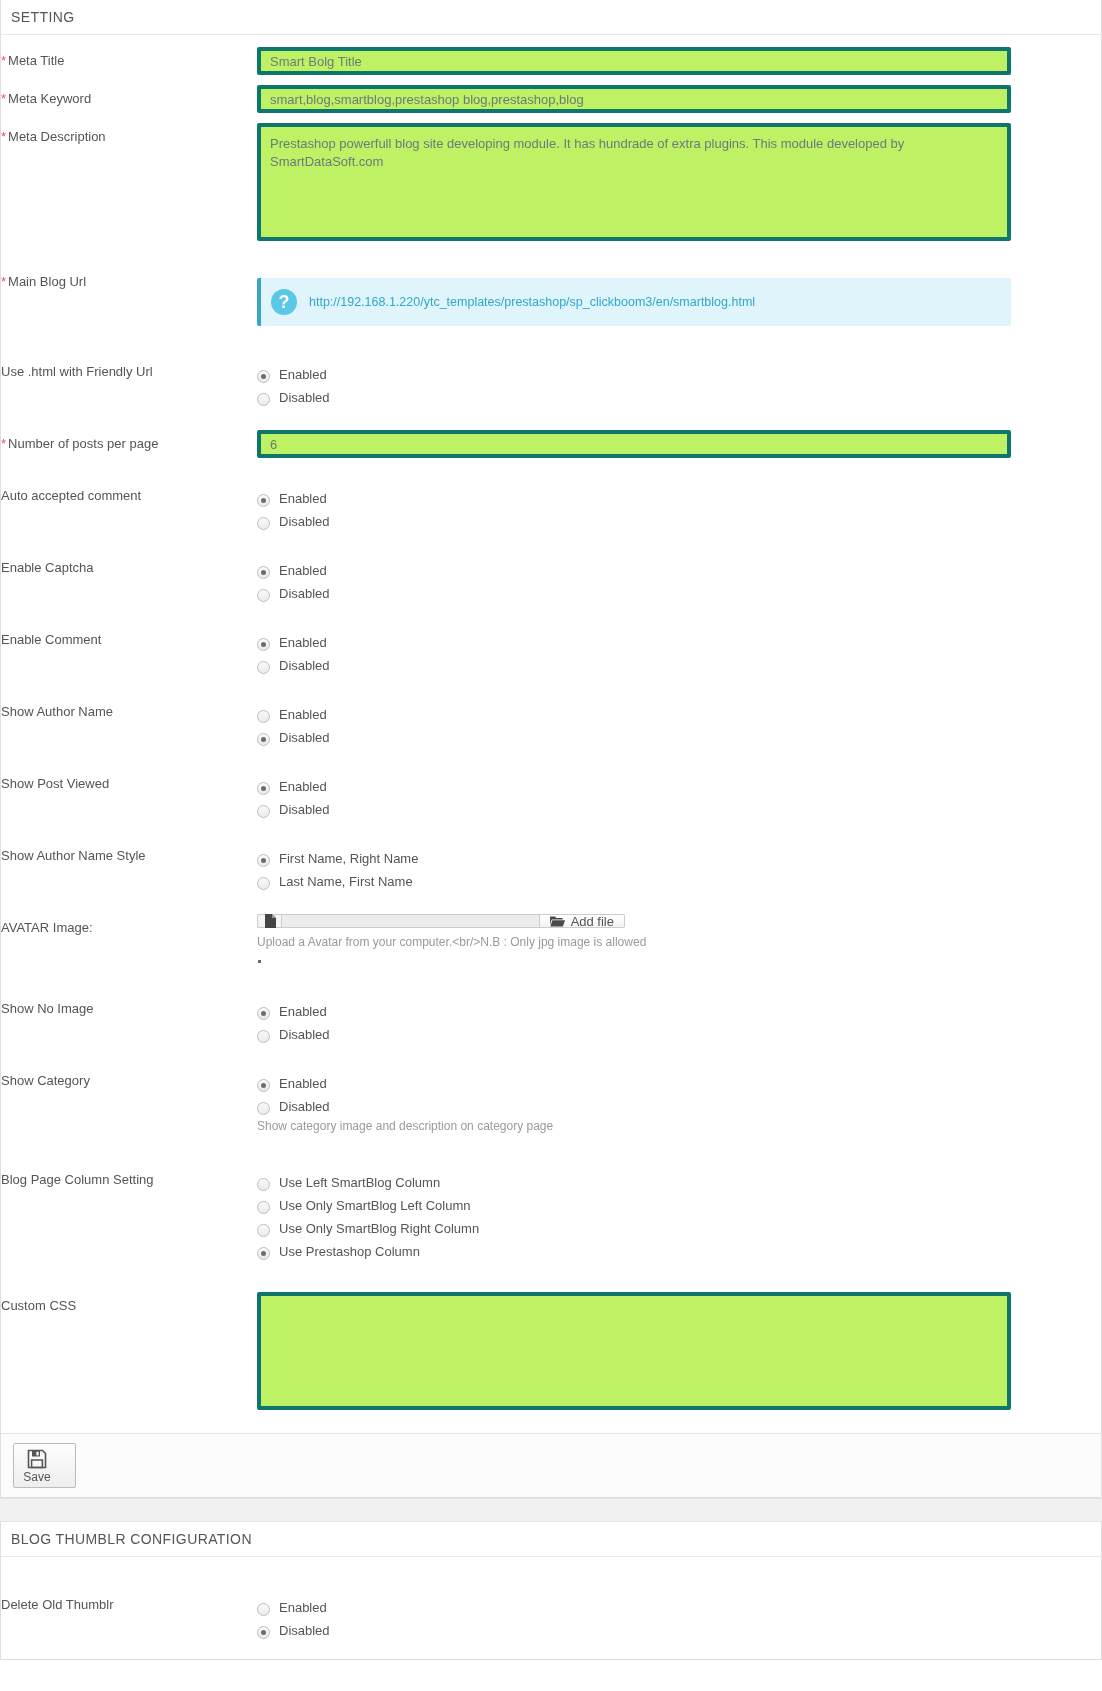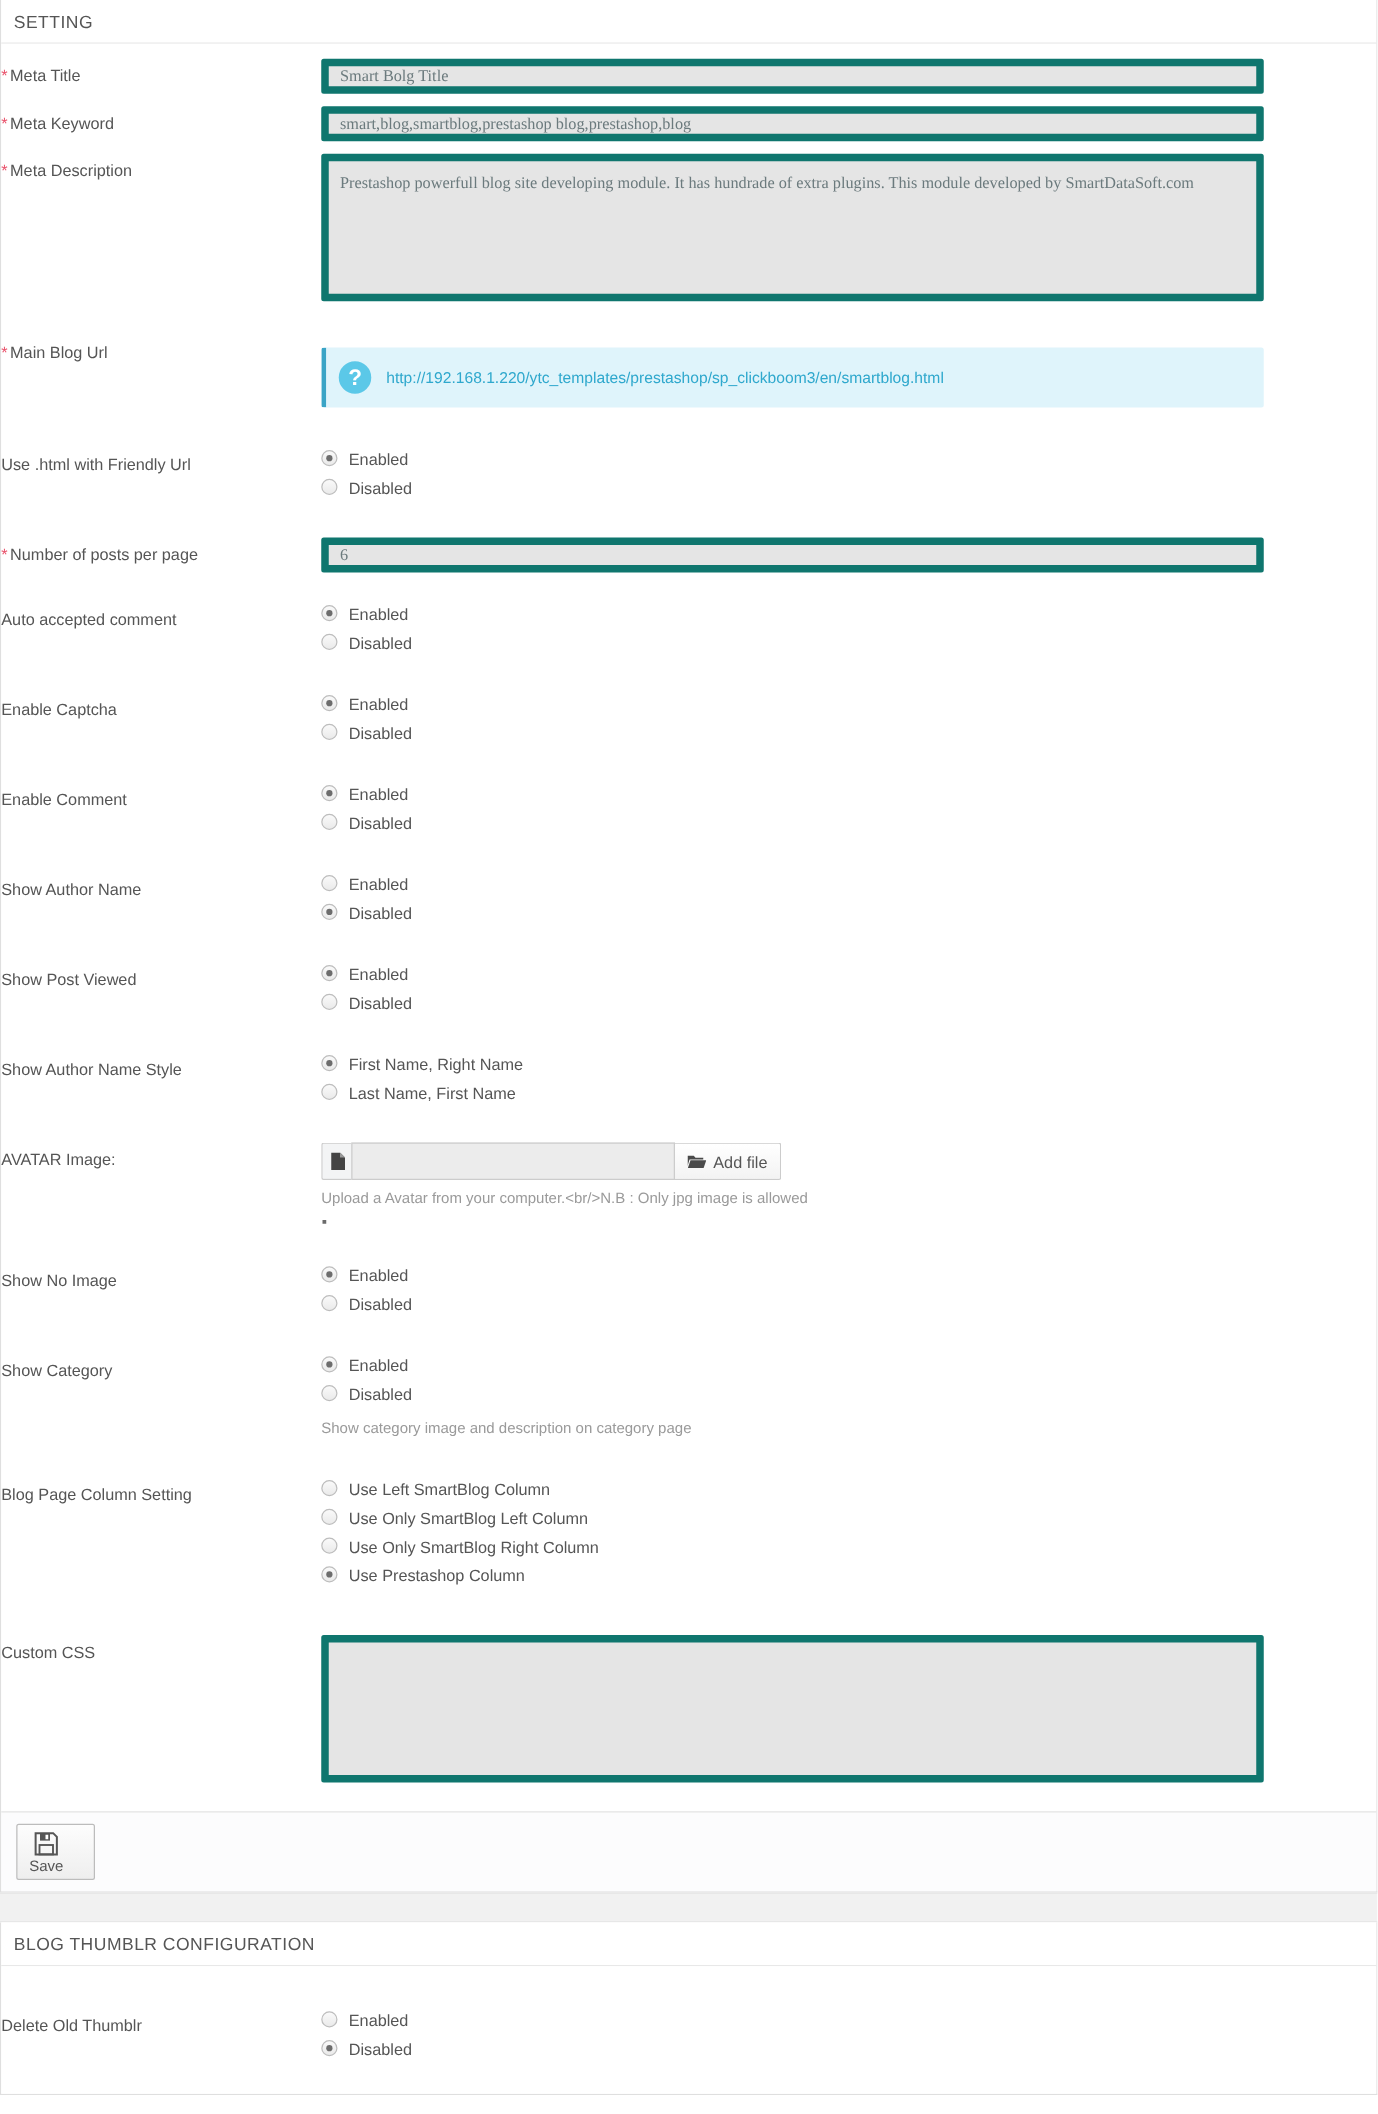--- a/index.html
+++ b/index.html
@@ -62,25 +62,25 @@
     margin-right: 2px;
   }
   .form-control-wrap {
     flex: 1;
     padding-right: 90px;
   }
 
   input.txt, textarea.txt {
     width: 100%;
     box-sizing: border-box;
-    border: 6px solid #0f766e;
-    background: #e5e5e5;
+    border: 4px solid #0f766e;
+    background: #bef264;
     color: #6b7a7d;
     font-size: 13px;
-    font-family: Liberation Serif, serif;
+    font-family: Liberation Sans, sans-serif;
     padding: 6px 9px;
     border-radius: 2px;
     outline: none;
   }
   input.txt { height: 28px; line-height: 16px; }
   textarea.txt {
     resize: none;
     line-height: 18px;
     padding-top: 8px;
   }
@@ -115,21 +115,21 @@
   .alert-link {
     color: #2fa8cd;
     font-size: 12.5px;
     text-decoration: none;
   }
 
   
   .radio-group { padding-top: 2px; }
   .radio-line {
     display: flex;
-    align-items: flex-start;
+    align-items: flex-end;
     height: 23px;
     margin-bottom: 0px;
   }
   .radio-dot {
     width: 13px;
     height: 13px;
     border-radius: 50%;
     border: 1px solid #bdbdbd;
     background: linear-gradient(#fafafa, #eaeaea);
     margin-right: 9px;
@@ -168,21 +168,21 @@
     height: 3px;
     background: #6b6b6b;
     margin-top: 10px;
     margin-left: 1px;
   }
 
   
   .file-group {
     display: flex;
     align-items: stretch;
-    height: 30px;
+    height: 14px;
     width: 368px;
   }
   .file-icon-box {
     width: 24px;
     border: 1px solid #ccc;
     border-right: none;
     background: #f3f4f5;
     display: flex;
     align-items: center;
     justify-content: center;

